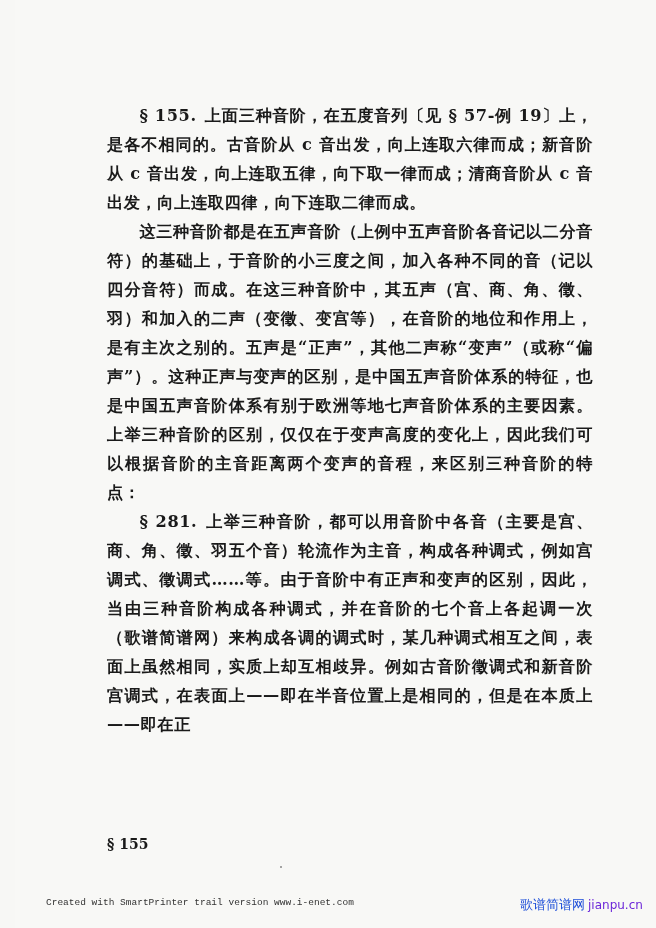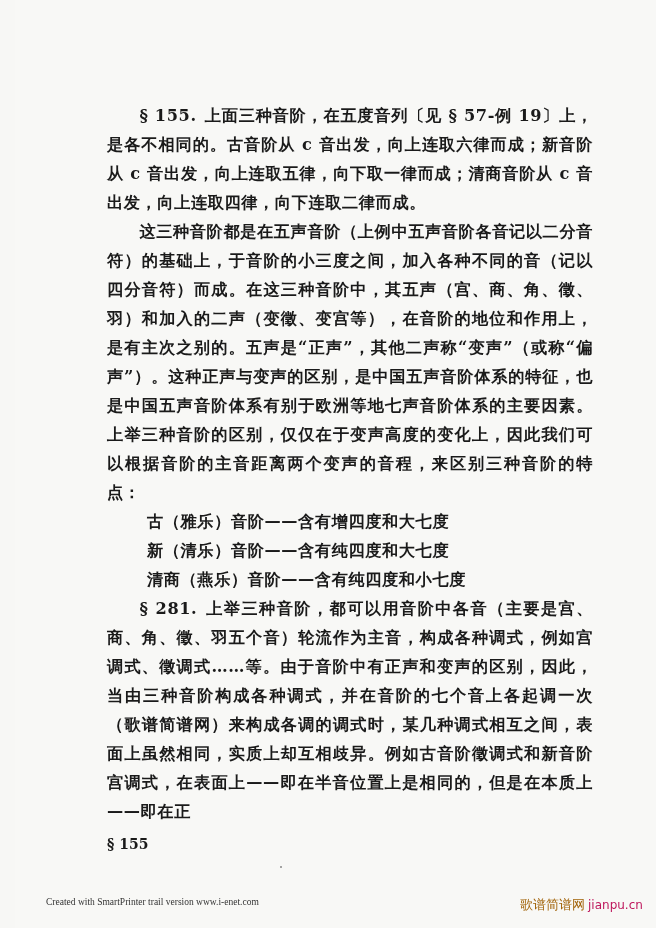--- a/index.html
+++ b/index.html
@@ -29,43 +29,38 @@
   .footer-section {
     position: absolute; left: 92px; top: 836px;
     font-size: 14px; font-weight: bold;
   }
   .dot {
     position: absolute; left: 265px; top: 866px;
     width: 2px; height: 2px; background: #888; border-radius: 1px;
   }
   .watermark-left {
     position: absolute; left: 31px; top: 897px;
-    font-family: Liberation Serif, serif;
+    font-family: Liberation Mono, monospace;
     font-size: 9.5px; color: #333; letter-spacing: 0px;
   }
   .watermark-right {
     position: absolute; left: 505px; top: 896px;
     font-size: 13px; color: #8a8a8a;
     font-family: "DejaVu Sans", "Liberation Sans", sans-serif;
   }
-  .watermark-right .brand-cn { color: #a16207; }
-  .watermark-right .brand-en { color: #be185d; font-size: 12px; margin-left: 3px; }
+  .watermark-right .brand-cn { color: #1d4ed8; }
+  .watermark-right .brand-en { color: #6d28d9; font-size: 12px; margin-left: 3px; }
 </style>
 </head>
 <body>
 
 <div class="page">
   <div class="text-block">
     <p class="para"><span class="sec">§ 155.</span><span>上面三种音阶，在五度音列〔见 § 57-例 19〕上，是各不相同的。古音阶从 c 音出发，向上连取六律而成；新音阶从 c 音出发，向上连取五律，向下取一律而成；清商音阶从 c 音出发，向上连取四律，向下连取二律而成。</span></p>
     <p class="para"><span>这三种音阶都是在五声音阶（上例中五声音阶各音记以二分音符）的基础上，于音阶的小三度之间，加入各种不同的音（记以四分音符）而成。在这三种音阶中，其五声（宫、商、角、徵、羽）和加入的二声（变徵、变宫等），在音阶的地位和作用上，是有主次之别的。五声是“正声”，其他二声称“变声”（或称“偏声”）。这种正声与变声的区别，是中国五声音阶体系的特征，也是中国五声音阶体系有别于欧洲等地七声音阶体系的主要因素。上举三种音阶的区别，仅仅在于变声高度的变化上，因此我们可以根据音阶的主音距离两个变声的音程，来区别三种音阶的特点：</span></p>
-    <div class="list">
-      <span class="list-item">古（雅乐）音阶——含有增四度和大七度</span>
-      <span class="list-item">新（清乐）音阶——含有纯四度和大七度</span>
-      <span class="list-item">清商（燕乐）音阶——含有纯四度和小七度</span>
-    </div>
     <p class="para"><span class="sec">§ 281.</span><span>上举三种音阶，都可以用音阶中各音（主要是宫、商、角、徵、羽五个音）轮流作为主音，构成各种调式，例如宫调式、徵调式……等。由于音阶中有正声和变声的区别，因此，当由三种音阶构成各种调式，并在音阶的七个音上各起调一次（歌谱简谱网）来构成各调的调式时，某几种调式相互之间，表面上虽然相同，实质上却互相歧异。例如古音阶徵调式和新音阶宫调式，在表面上——即在半音位置上是相同的，但是在本质上——即在正</span></p>
   </div>
 
   <div class="footer-section">§ 155</div>
   <div class="dot"></div>
 
   <div class="watermark-left">Created with SmartPrinter trail version www.i-enet.com</div>
   <div class="watermark-right">
     <span class="brand-cn">歌谱简谱网</span><span class="brand-en">jianpu.cn</span>
   </div>

